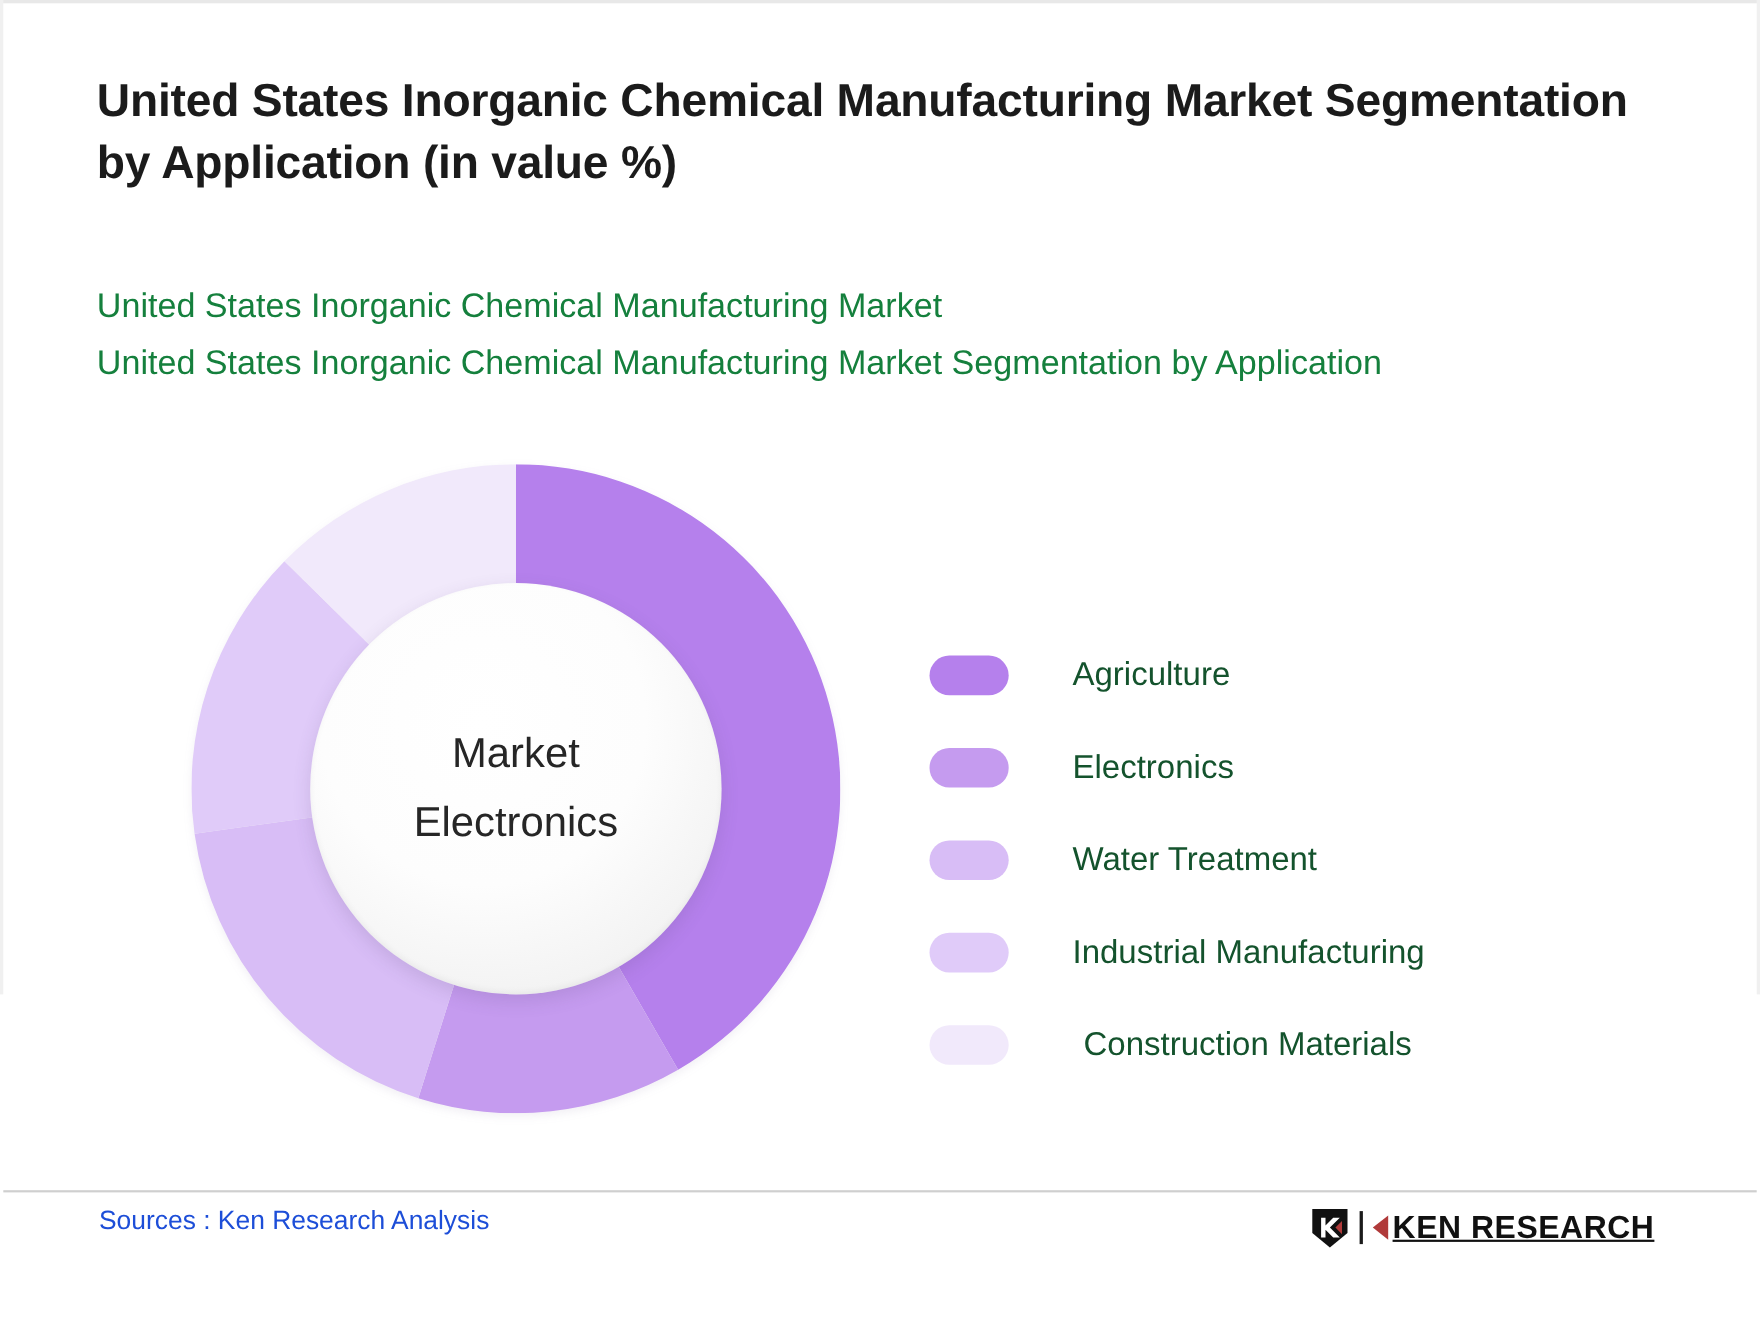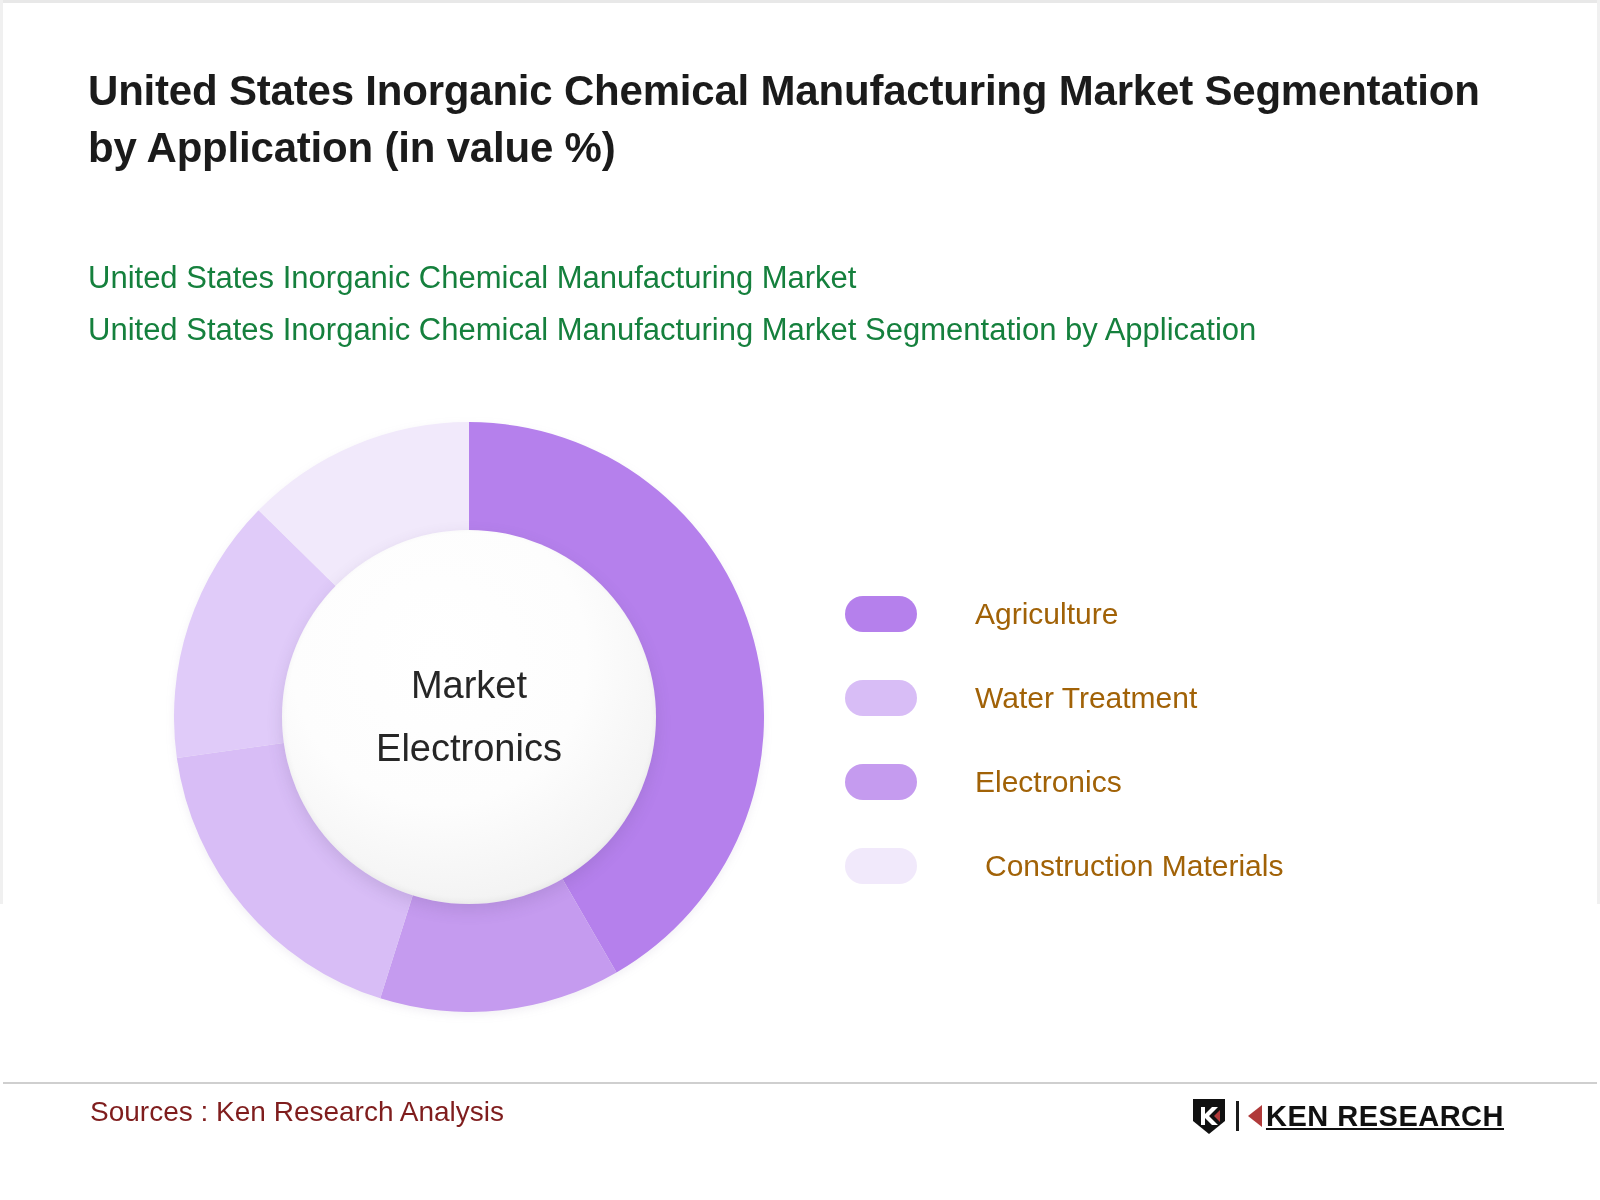--- a/index.html
+++ b/index.html
@@ -126,42 +126,42 @@
   }
   .legend-swatch {
     width: 72px;
     height: 36px;
     border-radius: 18px;
     flex: 0 0 auto;
   }
   .legend-label {
     margin-left: 58px;
     font-size: 30px;
-    color: #a16207;
+    color: #14532d;
     white-space: nowrap;
   }
   .legend-item.it-4 .legend-label { margin-left: 58px; }
   .legend-item.it-5 .legend-label { margin-left: 68px; }
   .legend-item.it-3 { height: 84px; }
 
   
   .footer-rule {
     position: absolute;
     left: 3px;
     right: 3px;
     top: 1082px;
     height: 2px;
     background: #cfcfcf;
   }
   .footer-source {
     position: absolute;
     left: 90px;
     top: 1096px;
-    font-size: 28px;
-    color: #7f1d1d;
+    font-size: 24px;
+    color: #1d4ed8;
   }
   .brand {
     position: absolute;
     right: 96px;
     top: 1094px;
     display: flex;
     align-items: center;
     height: 44px;
   }
   .brand-mark { width: 40px; height: 40px; display: block; }
@@ -220,27 +220,31 @@
         </div>
       </div>
     </div>
   </div>
 
   <div class="legend">
     <div class="legend-item it-1">
       <span class="legend-swatch" style="background: rgb(181, 128, 236);"></span>
       <span class="legend-label">Agriculture</span>
     </div>
+    <div class="legend-item it-2">
+      <span class="legend-swatch" style="background: rgb(197, 155, 239);"></span>
+      <span class="legend-label">Electronics</span>
+    </div>
     <div class="legend-item it-3">
       <span class="legend-swatch" style="background: rgb(216, 189, 246);"></span>
       <span class="legend-label">Water Treatment</span>
     </div>
-    <div class="legend-item it-2">
-      <span class="legend-swatch" style="background: rgb(197, 155, 239);"></span>
-      <span class="legend-label">Electronics</span>
+    <div class="legend-item it-4">
+      <span class="legend-swatch" style="background: rgb(224, 203, 249);"></span>
+      <span class="legend-label">Industrial Manufacturing</span>
     </div>
     <div class="legend-item it-5">
       <span class="legend-swatch" style="background: rgb(241, 233, 251);"></span>
       <span class="legend-label">Construction Materials</span>
     </div>
   </div>
 
   <div class="footer-rule"></div>
   <div class="footer-source">Sources : Ken Research Analysis</div>
   <div class="brand">

